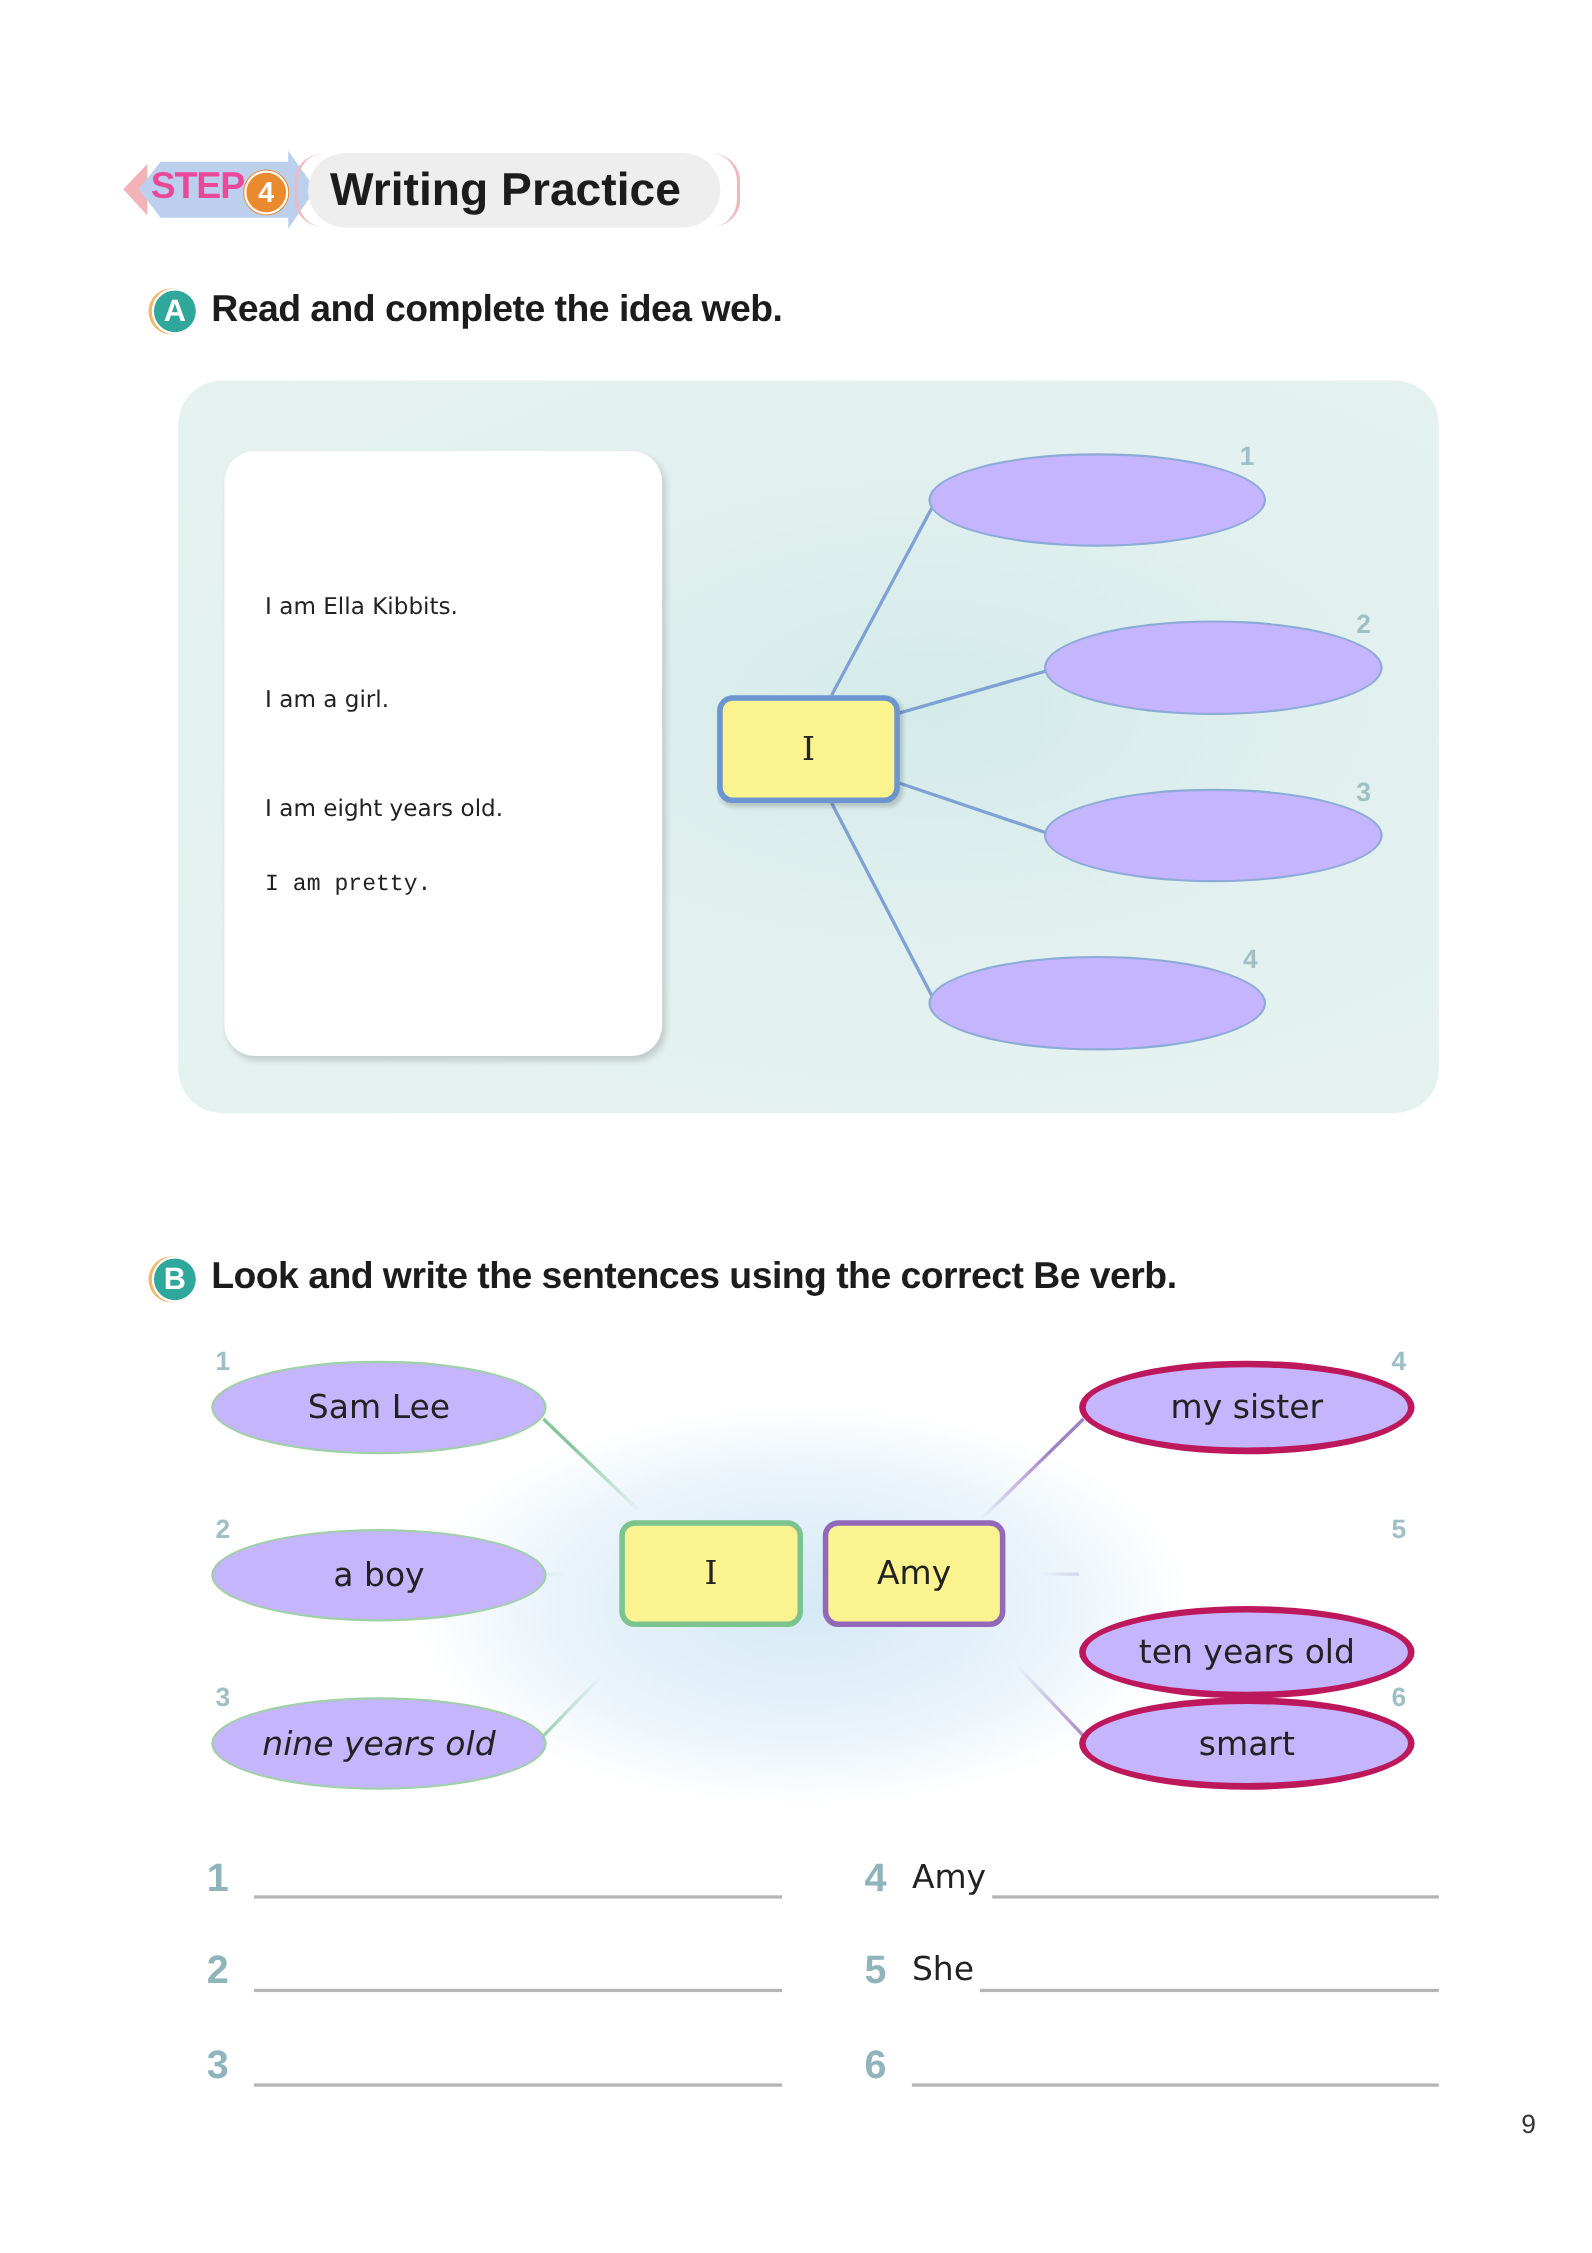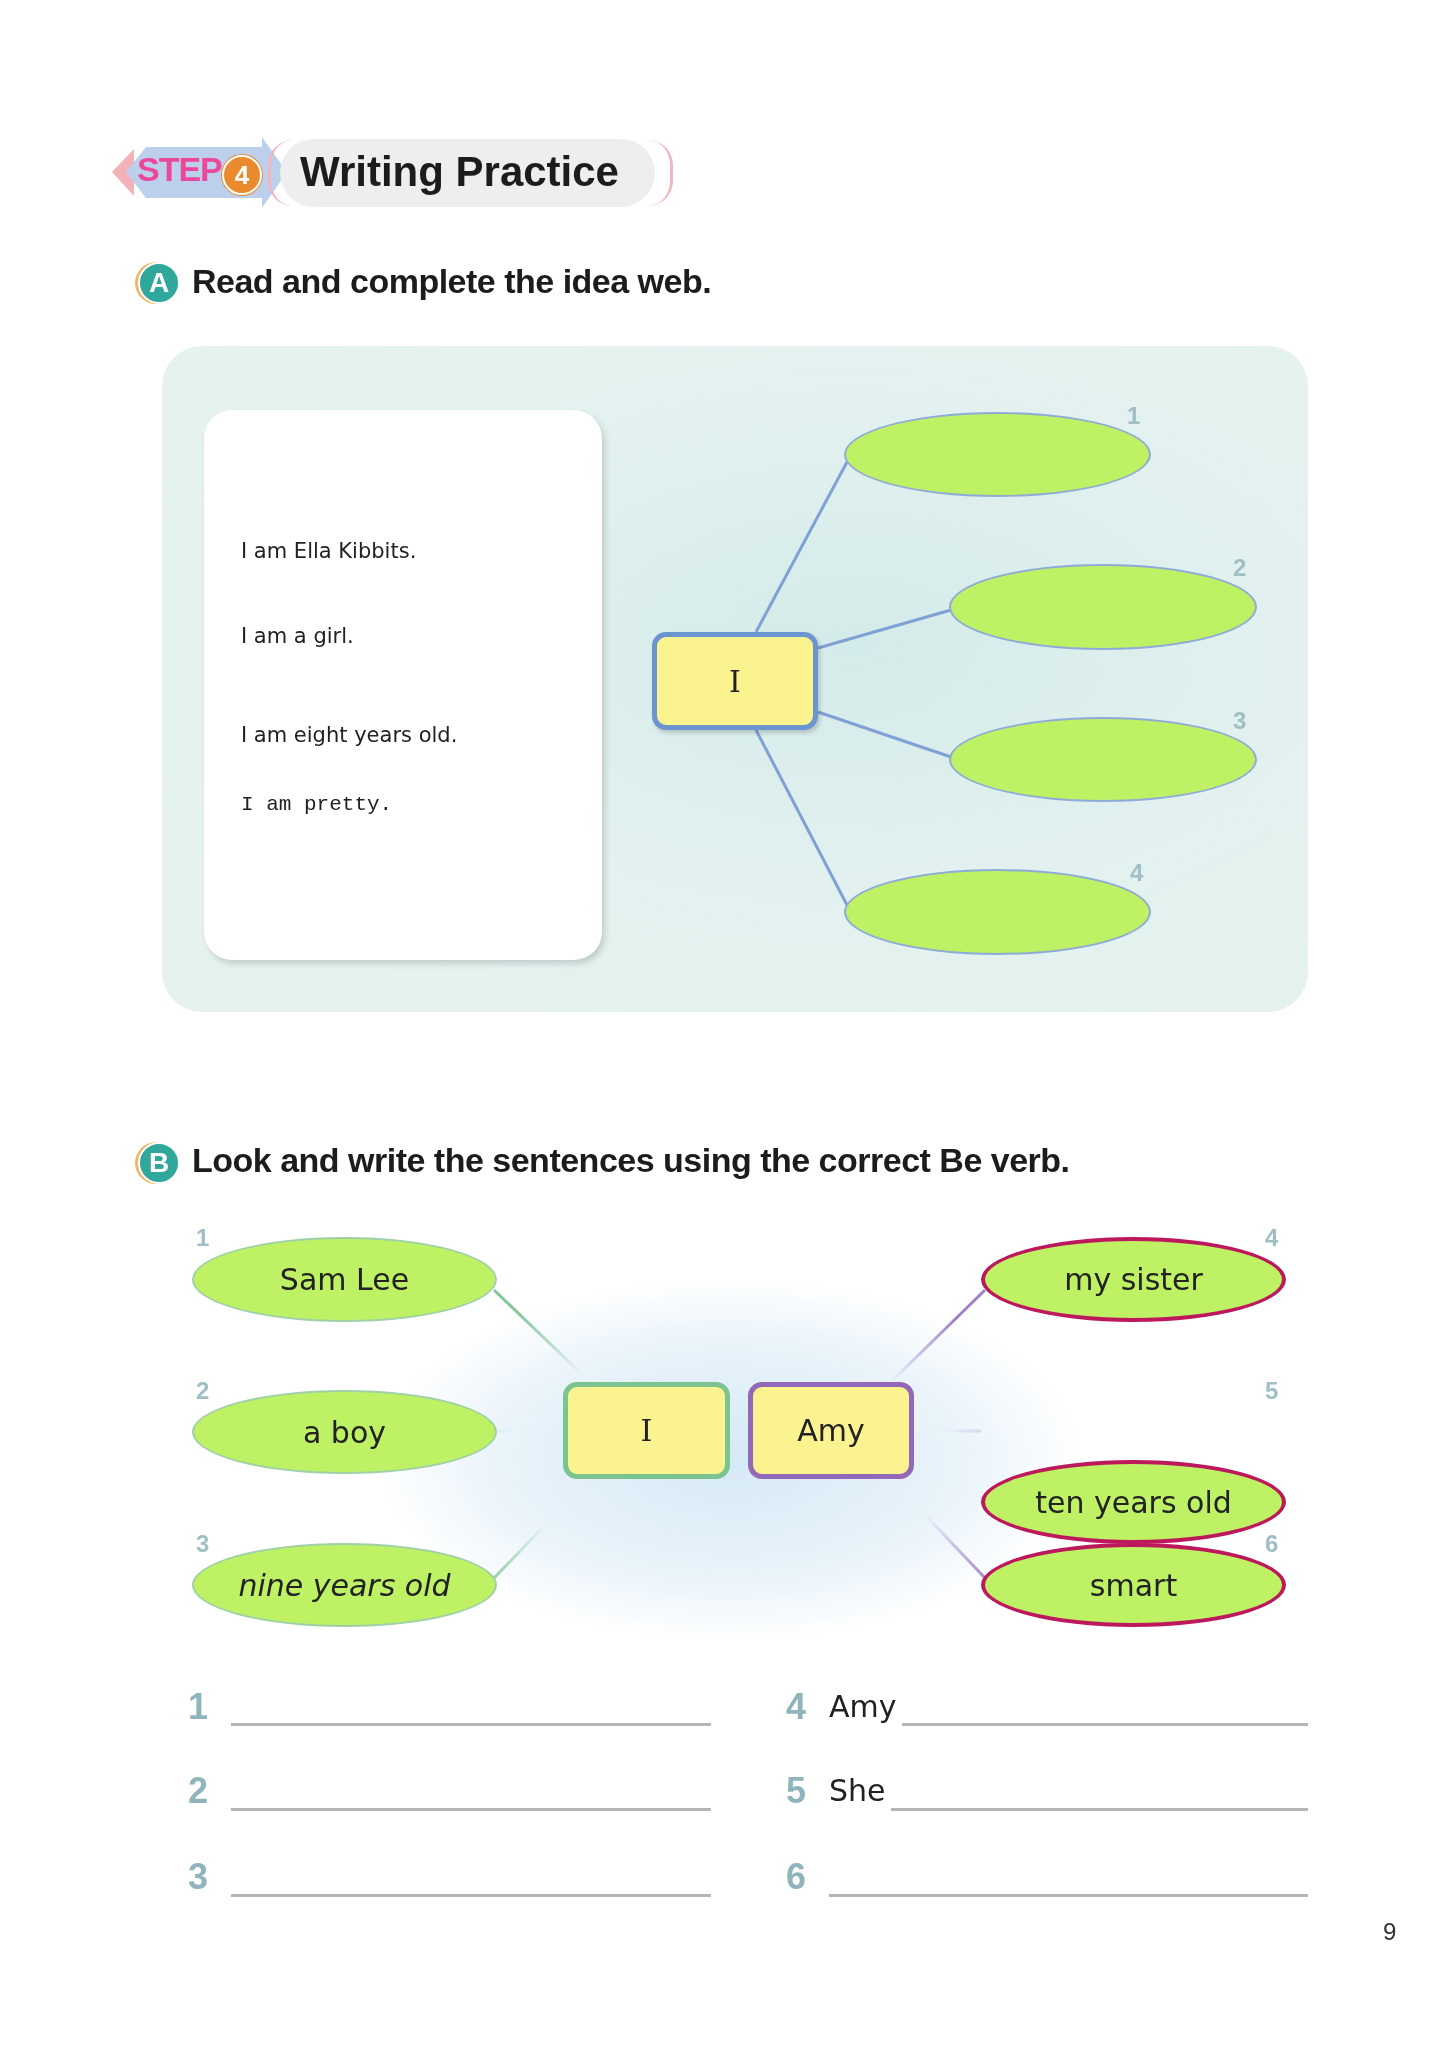--- a/index.html
+++ b/index.html
@@ -31,25 +31,25 @@
   
   .panel-a { left:162px; top:346px; width:1146px; height:666px; border-radius:40px;
              background:radial-gradient(ellipse at 60% 45%, #d3ebea 0%, #e2f1ef 45%, #e6f2f0 100%); }
   .text-card { left:204px; top:410px; width:398px; height:550px; background:#fff; border-radius:28px;
                box-shadow:3px 4px 6px rgba(0,0,0,0.15); }
   .sentence { font-family:"DejaVu Sans", sans-serif; font-size:21px; color:#222; left:241px; }
 
   .center-box { border-radius:14px; background:#fbf38f; text-align:center;
                 font-family:"DejaVu Serif", serif; font-size:30px; color:#222;
                 display:flex; align-items:center; justify-content:center; box-sizing:border-box; }
-  .oval { border-radius:50%; background:#bef264; box-sizing:border-box; display:flex; align-items:center;
+  .oval { border-radius:50%; background:#c4b5fd; box-sizing:border-box; display:flex; align-items:center;
           justify-content:center; font-family:"DejaVu Sans", sans-serif; font-size:30px; color:#222; }
   .oval-a { border:2px solid #8eaad7; }
   .oval-g { border:2px solid #9fd0a6; }
-  .oval-p { border:4px solid #be185d; }
+  .oval-p { border:6px solid #be185d; }
   .num { font-family:"Liberation Sans", sans-serif; font-weight:bold; color:#9fbfc5; font-size:24px; }
   .num-lg { font-family:"Liberation Sans", sans-serif; font-weight:bold; color:#8fb4bb; font-size:36px; }
 
   .glow-b { left:380px; top:1280px; width:700px; height:360px; border-radius:50%;
             background:radial-gradient(ellipse at center, #d5e9f6 0%, #e9f3fa 45%, rgba(255,255,255,0) 72%); }
 
   .wline { height:0; border-top:3px solid #b5b5b5; }
   .prefix { font-family:"DejaVu Sans", sans-serif; font-size:30px; color:#222; }
   .page-no { left:1383px; top:1918px; font-family:"Liberation Sans", sans-serif; font-size:24px; color:#333; }
   svg.lines { position:absolute; left:0; top:0; }

